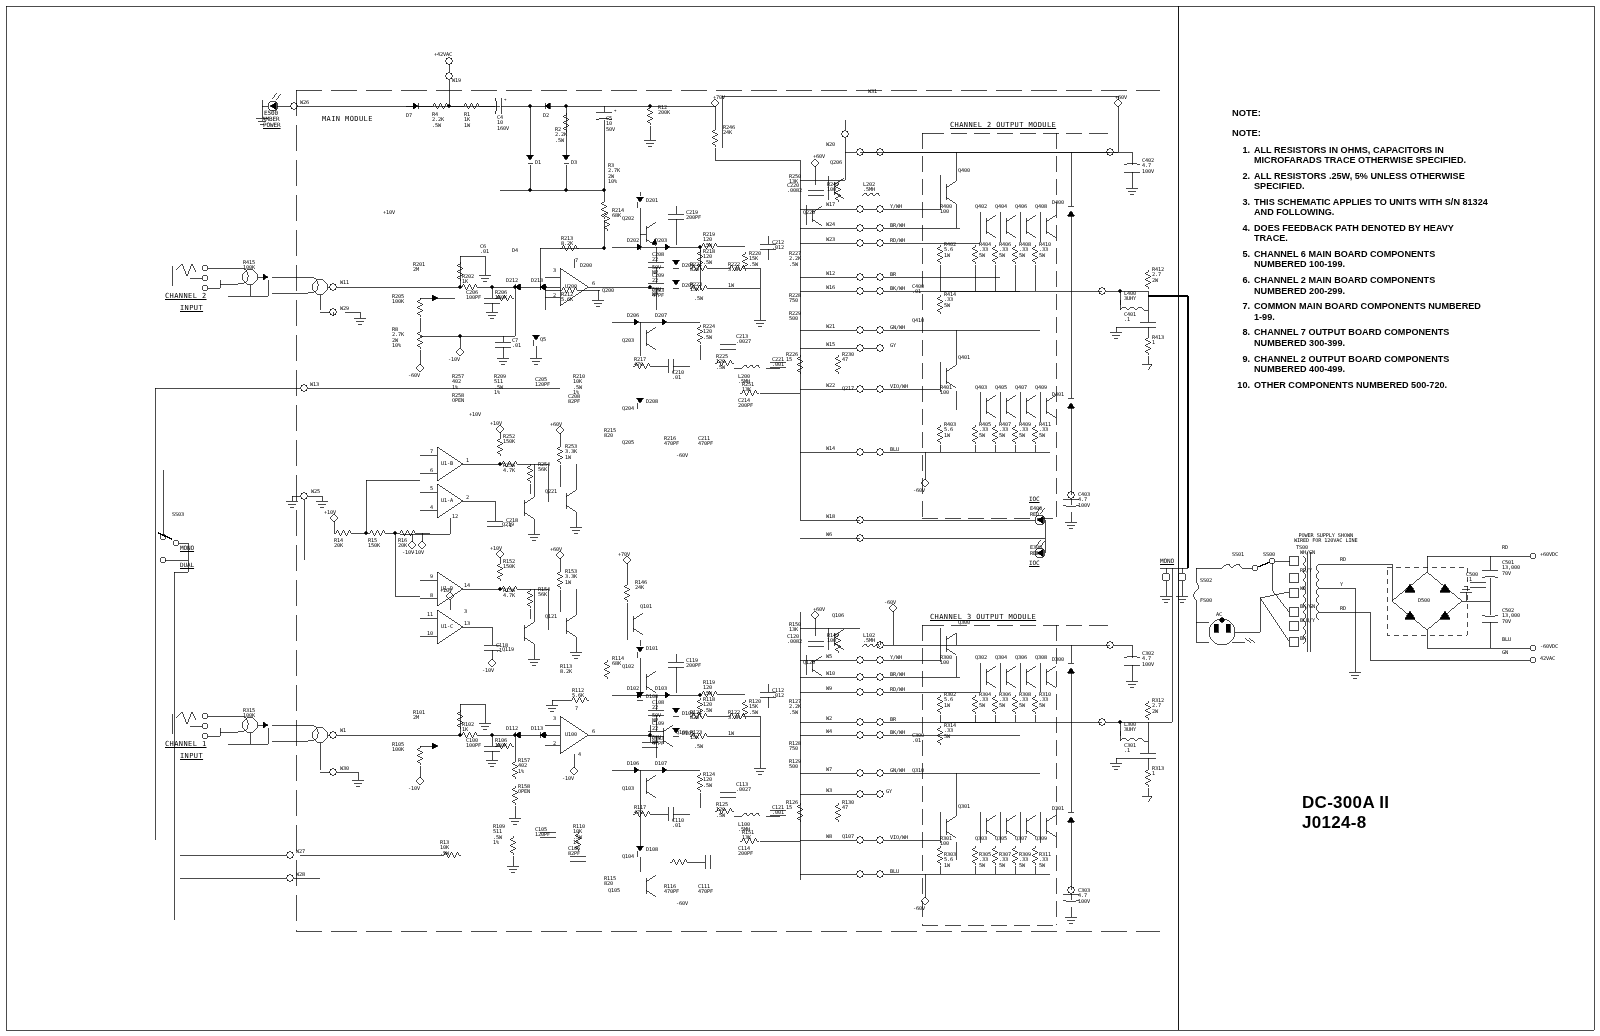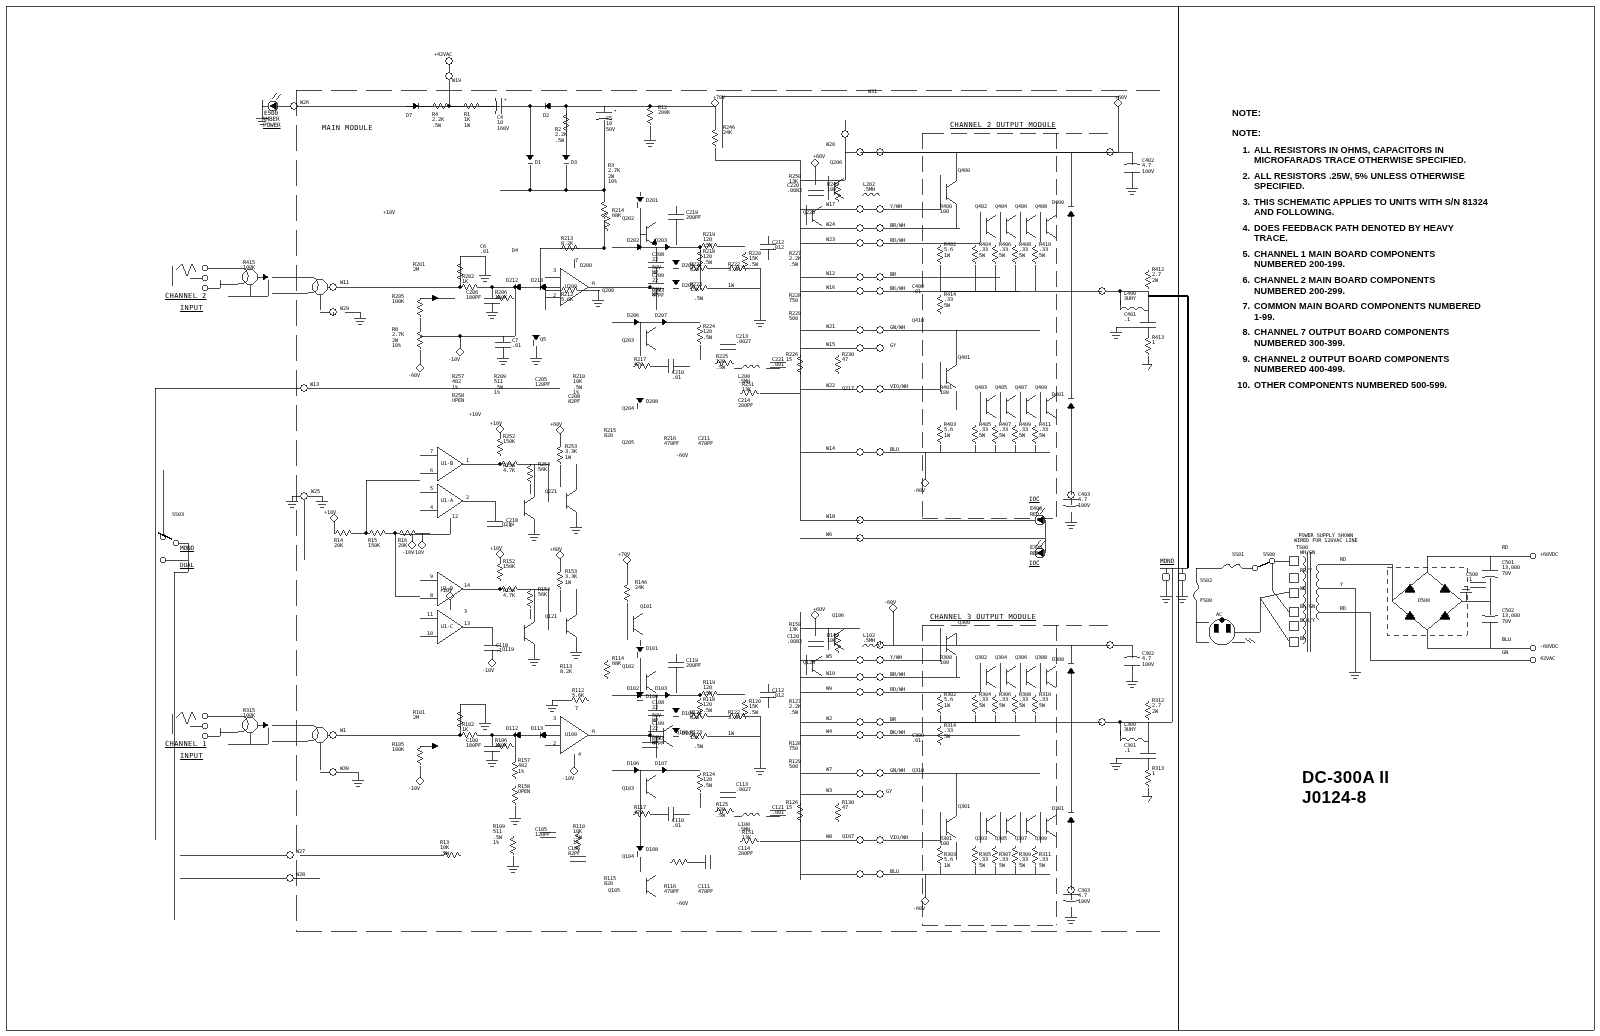--- a/index.html
+++ b/index.html
@@ -15,21 +15,21 @@
   .lbl.ul{text-decoration:underline;}
   .notes{position:absolute;font-family:"Liberation Sans","DejaVu Sans",sans-serif;
          font-weight:bold;color:#000;}
   #notes-block{left:1232px;top:108px;width:258px;font-size:9.1px;line-height:10.4px;}
   #notes-block .hd{font-size:9.3px;margin-bottom:1px;}
   #notes-block p{margin:0 0 0 0;}
   #notes-block .gap{height:9px;}
   #notes-list{list-style:none;margin:6px 0 0 0;padding:0;}
   #notes-list li{position:relative;padding-left:22px;margin-bottom:5.5px;font-size:9.1px;line-height:10.3px;}
   #notes-list li .num{position:absolute;left:2px;top:0;width:16px;text-align:right;}
-  #title-block{left:1302px;top:768px;font-size:17px;line-height:20px;letter-spacing:0.3px;
+  #title-block{left:1302px;top:793px;font-size:17px;line-height:20px;letter-spacing:0.3px;
                font-family:"Liberation Sans","DejaVu Sans",sans-serif;font-weight:bold;}
 </style>
 </head>
 <body>
 
 <div id="sheet">
 
 <svg viewBox="0 0 1600 1036">
   <defs>
     <g id="res-h">
@@ -1138,21 +1138,21 @@
   <circle cx="1533" cy="556" r="3"></circle>
   <circle cx="1533" cy="648" r="3"></circle>
   <circle cx="1533" cy="660" r="3"></circle>
 
   <line x1="1470" y1="582" x2="1486" y2="582"></line>
   <line x1="1470" y1="587" x2="1486" y2="587"></line>
 
   </g>
 </svg>
 
-<div class="lbl s7" style="left:322px;top:125px;">MAIN MODULE</div>
+<div class="lbl s7" style="left:322px;top:116px;">MAIN MODULE</div>
 <div class="lbl s7 ul" style="left:950px;top:122px;">CHANNEL 2 OUTPUT MODULE</div>
 <div class="lbl s7 ul" style="left:930px;top:614px;">CHANNEL 3 OUTPUT MODULE</div>
 <div class="lbl s7 ul" style="left:165px;top:293px;">CHANNEL 2</div>
 <div class="lbl s7 ul" style="left:180px;top:305px;">INPUT</div>
 <div class="lbl s7 ul" style="left:165px;top:741px;">CHANNEL 1</div>
 <div class="lbl s7 ul" style="left:180px;top:753px;">INPUT</div>
 
 <div class="lbl s6" style="left:264px;top:110px;">E500</div>
 <div class="lbl s6" style="left:262px;top:116px;">AMBER</div>
 <div class="lbl s6 ul" style="left:263px;top:122px;">POWER</div>
@@ -1794,26 +1794,26 @@
 
 <div class="notes" id="notes-block">
   <p class="hd">NOTE:</p>
   <div class="gap"></div>
   <p class="hd">NOTE:</p>
   <ul id="notes-list">
     <li><span class="num">1.</span><span>ALL RESISTORS IN OHMS, CAPACITORS IN MICROFARADS TRACE OTHERWISE SPECIFIED.</span></li>
     <li><span class="num">2.</span><span>ALL RESISTORS .25W, 5% UNLESS OTHERWISE SPECIFIED.</span></li>
     <li><span class="num">3.</span><span>THIS SCHEMATIC APPLIES TO UNITS WITH S/N 81324 AND FOLLOWING.</span></li>
     <li><span class="num">4.</span><span>DOES FEEDBACK PATH DENOTED BY HEAVY TRACE.</span></li>
-    <li><span class="num">5.</span><span>CHANNEL 1 MAIN BOARD COMPONENTS NUMBERED 200-199.</span></li>
+    <li><span class="num">5.</span><span>CHANNEL 6 MAIN BOARD COMPONENTS NUMBERED 100-199.</span></li>
     <li><span class="num">6.</span><span>CHANNEL 2 MAIN BOARD COMPONENTS NUMBERED 200-299.</span></li>
     <li><span class="num">7.</span><span>COMMON MAIN BOARD COMPONENTS NUMBERED 1-99.</span></li>
     <li><span class="num">8.</span><span>CHANNEL 7 OUTPUT BOARD COMPONENTS NUMBERED 300-399.</span></li>
     <li><span class="num">9.</span><span>CHANNEL 2 OUTPUT BOARD COMPONENTS NUMBERED 400-499.</span></li>
-    <li><span class="num">10.</span><span>OTHER COMPONENTS NUMBERED 500-599.</span></li>
+    <li><span class="num">10.</span><span>OTHER COMPONENTS NUMBERED 500-720.</span></li>
   </ul>
 </div>
 
 <div class="notes" id="title-block">
   <div>DC-300A II</div>
   <div>J0124-8</div>
 </div>
 
 </div>
 

